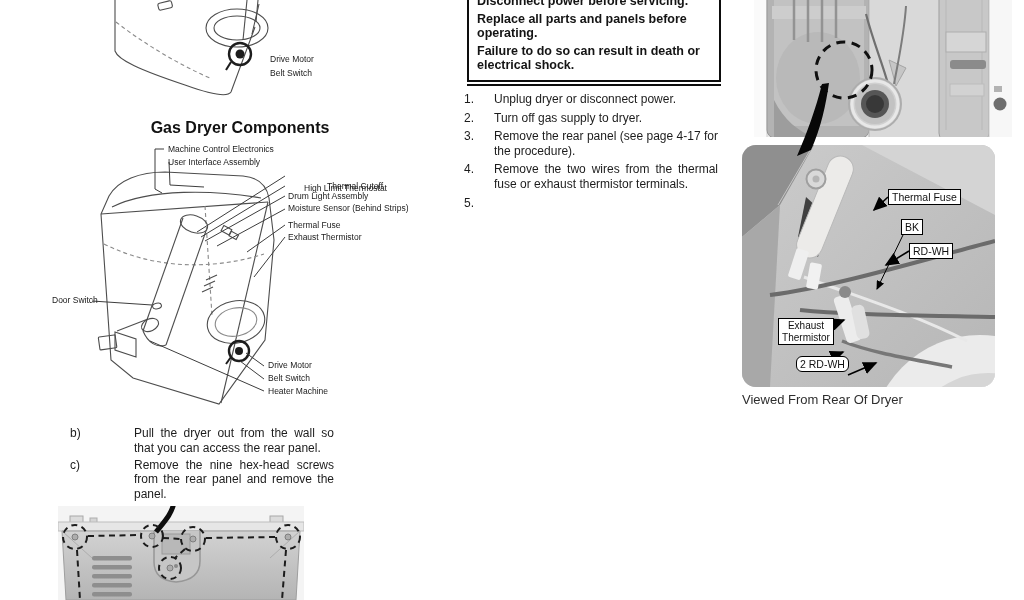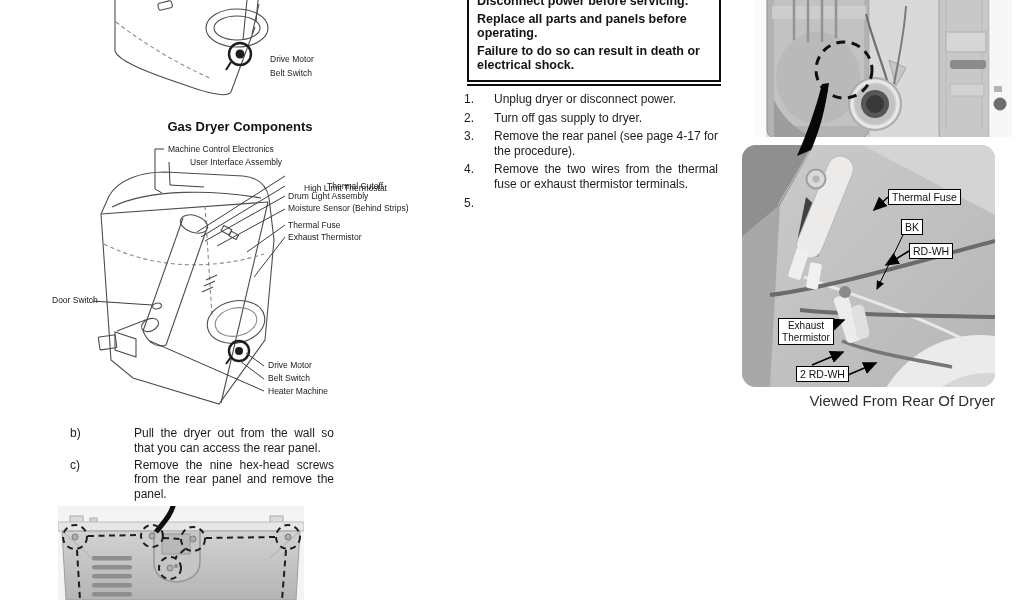--- a/index.html
+++ b/index.html
@@ -1,41 +1,41 @@
 <!DOCTYPE html>
 <html><head>
 <meta charset="utf-8">
 <style>
   html,body{margin:0;padding:0;background:#fff;}
   #page{position:relative;width:1024px;height:600px;background:#ffffff;overflow:hidden;
         font-family:"Liberation Sans", sans-serif;color:#1b1b1b;}
   
   .dlabel{position:absolute;font-size:8.5px;line-height:1.15;color:#1a1a1a;white-space:nowrap;}
   
-  .heading{position:absolute;font-size:13px;font-weight:bold;color:#111;text-align:center;}
+  .heading{position:absolute;font-size:16px;font-weight:bold;color:#111;text-align:center;}
   
   .warnbox{position:absolute;left:467px;top:-10px;width:234px;border:2px solid #0d0d0d;
            padding:2px 8px 4px 8px;background:#fff;}
   .warnbox:after{content:"";position:absolute;left:-2px;right:-2px;bottom:-6px;height:2px;background:#0d0d0d;}
   .warnbox p{margin:0 0 3px 0;font-size:12.5px;line-height:14.5px;font-weight:bold;color:#141414;}
   
   .steps{position:absolute;left:464px;top:92px;width:254px;}
   .step{display:flex;margin-bottom:4px;font-size:12px;line-height:14.6px;color:#1c1c1c;}
   .step .num{width:30px;flex:0 0 30px;}
   .step .txt{width:224px;flex:0 0 224px;text-align:justify;}
   
   .lsteps{position:absolute;left:70px;top:426px;width:220px;}
   .lstep{display:flex;margin-bottom:2px;font-size:12px;line-height:14.8px;color:#1c1c1c;}
   .lstep .mark{width:20px;flex:0 0 20px;}
   .lstep .txt{width:200px;flex:0 0 200px;text-align:justify;margin-left:44px;}
   
   .plabel{position:absolute;font-size:10.5px;line-height:12px;background:#fff;border:1px solid #000;
           padding:1px 3px;color:#111;white-space:nowrap;z-index:3;}
   .plabel.multi{white-space:normal;text-align:center;width:48px;font-size:10px;line-height:11.5px;}
-  .caption{position:absolute;font-size:15px;color:#2e2e2e;text-align:right;}
+  .caption{position:absolute;font-size:13px;color:#2e2e2e;text-align:left;}
   .photo{position:absolute;overflow:hidden;background:#ececec;}
   svg{display:block;}
   #lineart{position:absolute;left:0;top:0;z-index:1;pointer-events:none;}
   .z2{z-index:2;}
 </style>
 </head>
 <body>
 
 <div id="page">
 
@@ -224,21 +224,21 @@
 
     <path d="M829,83 C826,104 821,128 811,150 L797,156 C807,133 816,108 822,84 Z" fill="#070707"></path>
   </svg>
 
   <div class="dlabel z2" style="left:270px;top:55px;">Drive Motor</div>
   <div class="dlabel z2" style="left:270px;top:69px;">Belt Switch</div>
 
   <div class="heading z2" style="left:140px;top:119px;width:200px;">Gas Dryer Components</div>
 
   <div class="dlabel z2" style="left:168px;top:145px;">Machine Control Electronics</div>
-  <div class="dlabel z2" style="left:168px;top:158px;margin-left:22px;">User Interface Assembly</div>
+  <div class="dlabel z2" style="left:168px;top:158px;">User Interface Assembly</div>
   <div class="dlabel z2" style="left:304px;top:172px;margin-top:12px;">High Limit Thermostat</div>
   <div class="dlabel z2" style="left:288px;top:182px;margin-left:39px;">Thermal Cutoff</div>
   <div class="dlabel z2" style="left:288px;top:192px;">Drum Light Assembly</div>
   <div class="dlabel z2" style="left:288px;top:204px;">Moisture Sensor (Behind Strips)</div>
   <div class="dlabel z2" style="left:288px;top:221px;">Thermal Fuse</div>
   <div class="dlabel z2" style="left:288px;top:233px;">Exhaust Thermistor</div>
   <div class="dlabel z2" style="left:52px;top:296px;">Door Switch</div>
   <div class="dlabel z2" style="left:268px;top:361px;">Drive Motor</div>
   <div class="dlabel z2" style="left:268px;top:374px;">Belt Switch</div>
   <div class="dlabel z2" style="left:268px;top:387px;">Heater Machine</div>
@@ -279,16 +279,16 @@
     </div>
     <div class="step">
       <span class="num">5.</span>
     </div>
   </div>
 
   <div class="plabel" style="left:888px;top:189px;">Thermal Fuse</div>
   <div class="plabel" style="left:901px;top:219px;text-align:right;">BK</div>
   <div class="plabel" style="left:909px;top:243px;">RD-WH</div>
   <div class="plabel multi" style="left:778px;top:318px;">Exhaust Thermistor</div>
-  <div class="plabel" style="left:796px;top:366px;">2 RD-WH</div>
+  <div class="plabel" style="left:796px;top:356px;border-radius:6px;">2 RD-WH</div>
   <div class="caption" style="left:742px;top:392px;width:253px;">Viewed From Rear Of Dryer</div>
 
 </div>
 
 </body></html>

